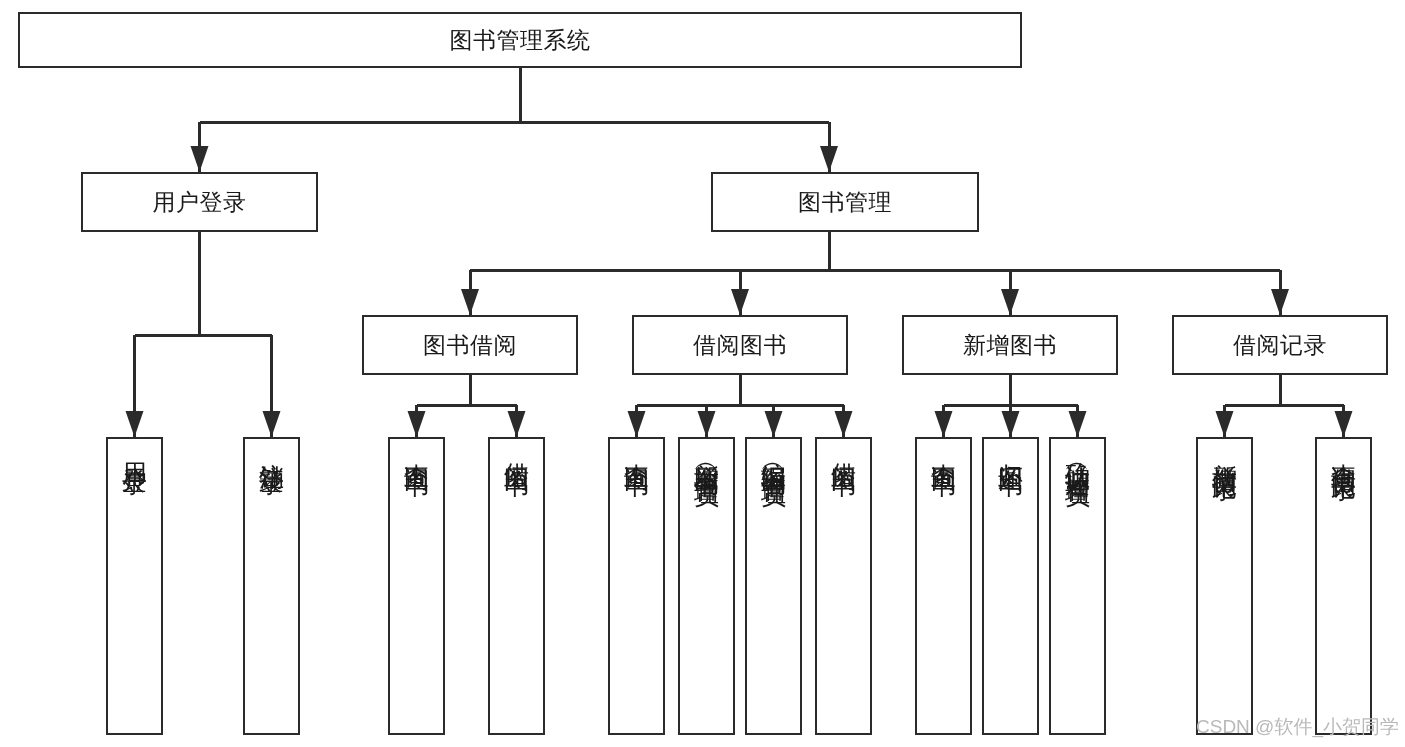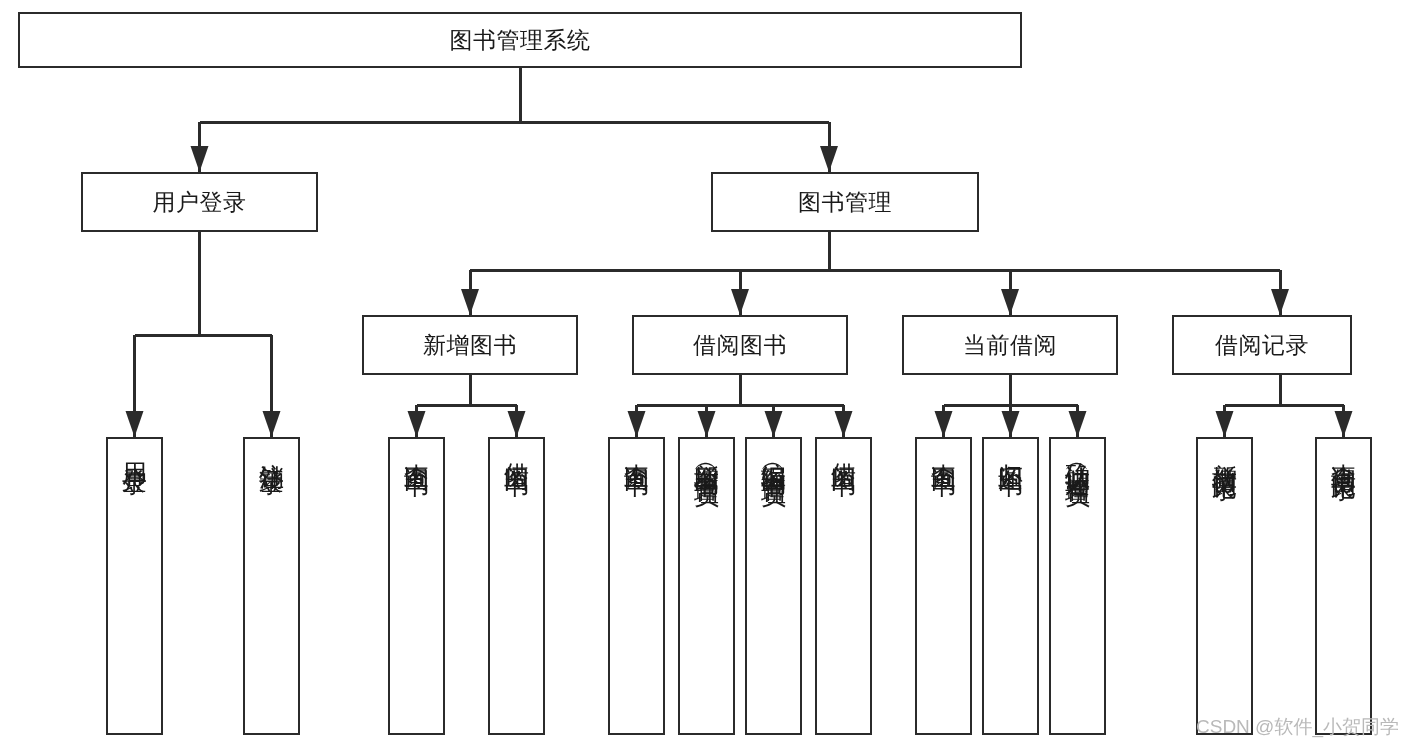--- a/index.html
+++ b/index.html
@@ -137,29 +137,29 @@
   </div>
 
   <div id="node-layer">
       <div class="node-box node-h" id="box-user-login" style="left: 81px; top: 172px; width: 237px; height: 60px;">
         <span class="node-label">用户登录</span>
       </div>
       <div class="node-box node-h" id="box-book-manage" style="left: 711px; top: 172px; width: 268px; height: 60px;">
         <span class="node-label">图书管理</span>
       </div>
       <div class="node-box node-h" id="box-new-book-recommend" style="left: 362px; top: 315px; width: 216px; height: 60px;">
-        <span class="node-label">新增图书</span>
+        <span class="node-label">图书借阅</span>
       </div>
       <div class="node-box node-h" id="box-book-borrow" style="left: 632px; top: 315px; width: 216px; height: 60px;">
         <span class="node-label">借阅图书</span>
       </div>
       <div class="node-box node-h" id="box-current-borrow" style="left: 902px; top: 315px; width: 216px; height: 60px;">
-        <span class="node-label">当前借阅</span>
-      </div>
-      <div class="node-box node-h" id="box-borrow-record" style="left: 1172px; top: 315px; width: 180px; height: 60px;">
+        <span class="node-label">新增图书</span>
+      </div>
+      <div class="node-box node-h" id="box-borrow-record" style="left: 1172px; top: 315px; width: 216px; height: 60px;">
         <span class="node-label">借阅记录</span>
       </div>
       <div class="node-box node-v" id="box-leaf-user-login" style="left: 106px; top: 437px; width: 57px; height: 298px;">
         <span class="node-label">用户登录</span>
       </div>
       <div class="node-box node-v" id="box-leaf-user-logout" style="left: 243px; top: 437px; width: 57px; height: 298px;">
         <span class="node-label">注销登录</span>
       </div>
       <div class="node-box node-v" id="box-leaf-query-book-1" style="left: 388px; top: 437px; width: 57px; height: 298px;">
         <span class="node-label">查询图书</span>

